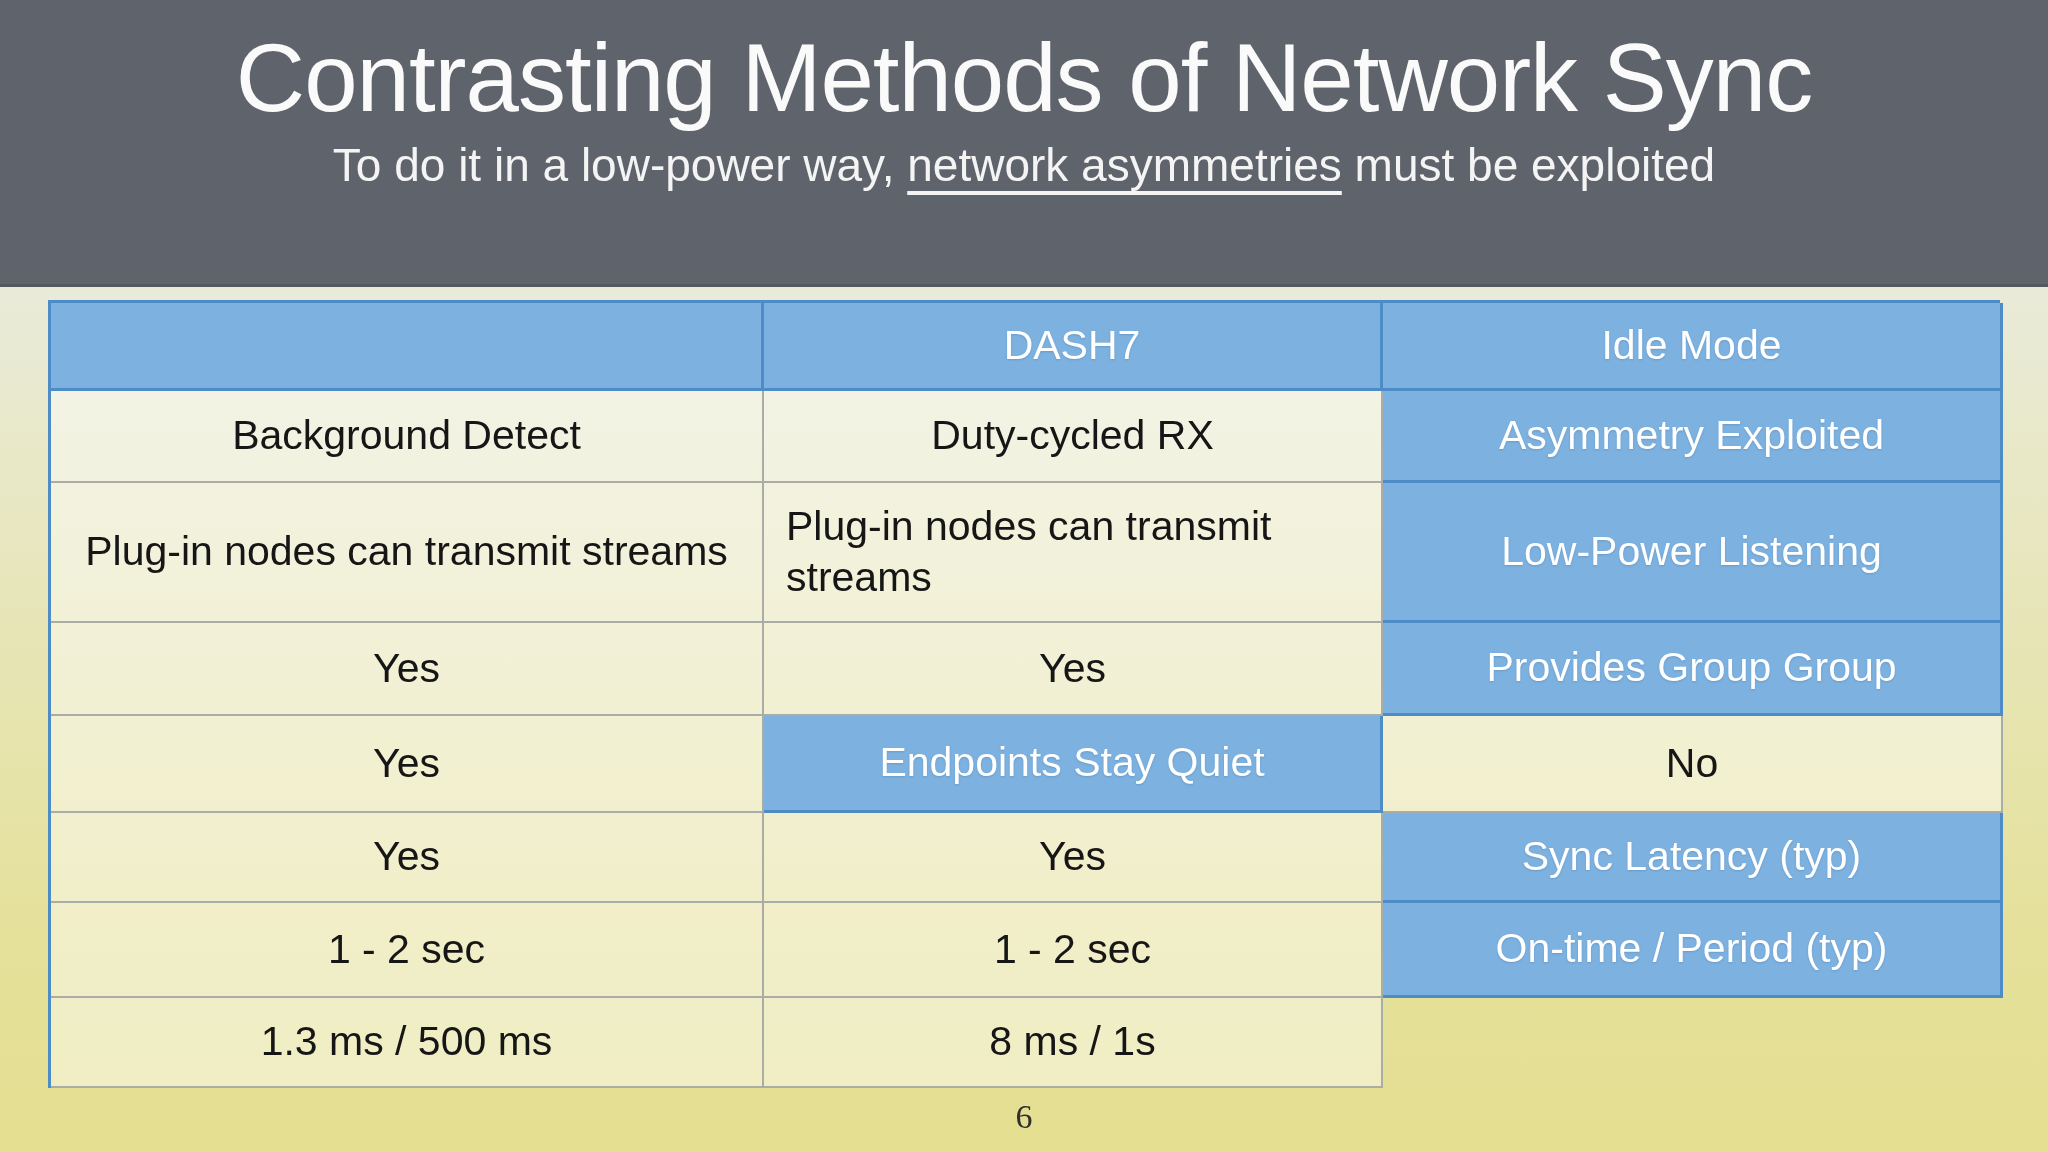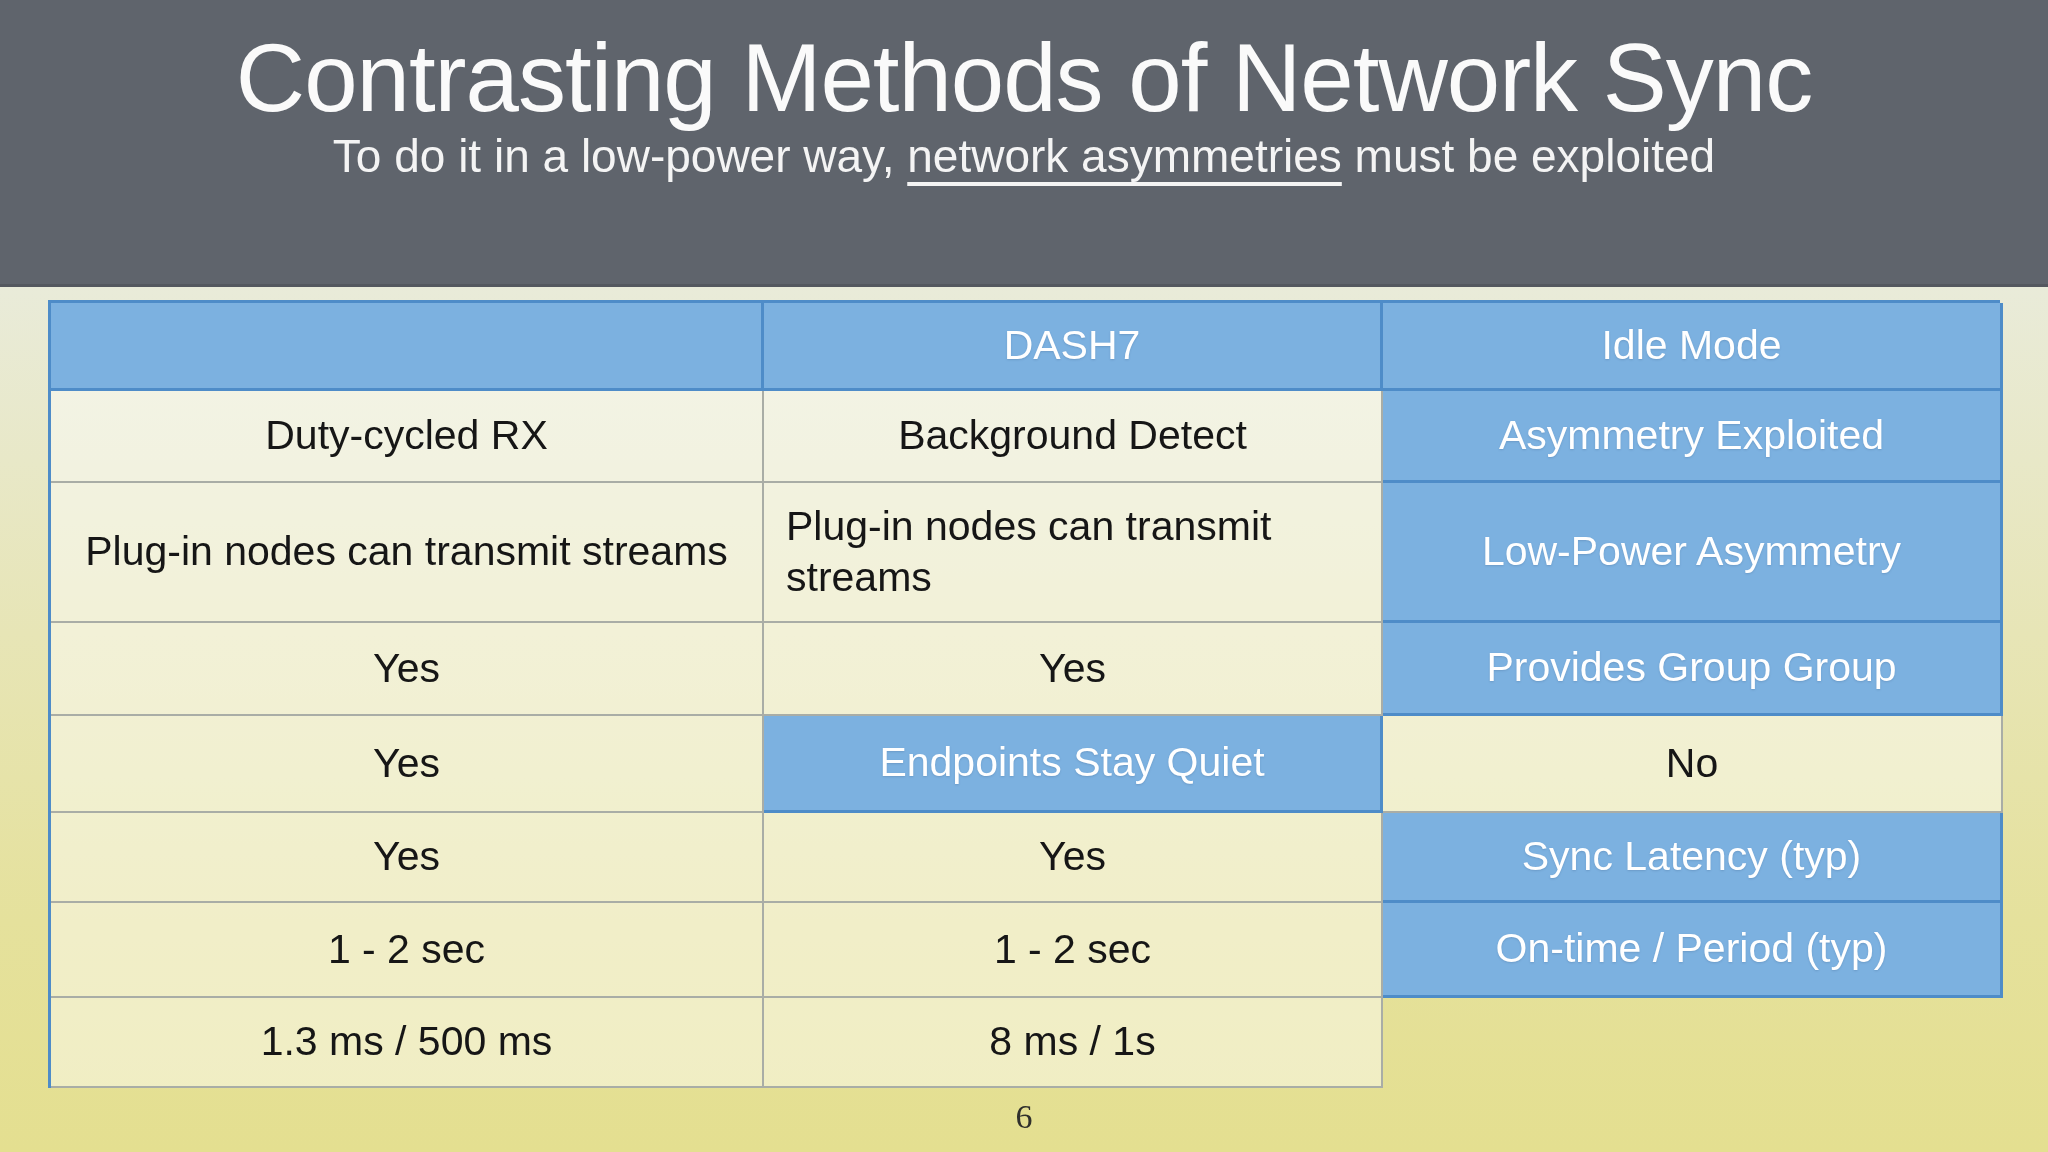--- a/index.html
+++ b/index.html
@@ -14,21 +14,21 @@
     position:absolute;left:0;top:0;width:2048px;height:284px;
     background:#5f646c;border-bottom:3px solid #54585f;
     display:flex;flex-direction:column;align-items:center;justify-content:flex-start;
   }
   .title{
     margin-top:28px;
     color:#fafafa;font-size:96px;font-weight:300;letter-spacing:-1px;
     line-height:1.05;white-space:nowrap;
   }
   .subtitle{
-    margin-top:0;
+    margin-top:9px;
     color:#f4f4f4;font-size:46px;font-weight:300;letter-spacing:0;
     white-space:nowrap;
   }
   .subtitle .u{
     text-decoration:underline;
     text-decoration-thickness:4px;
     text-underline-offset:10px;
   }
 
   
@@ -74,28 +74,28 @@
   <div class="title">Contrasting Methods of Network Sync</div>
   <div class="subtitle"><span>To do it in a low-power way, </span><span class="u">network asymmetries</span><span> must be exploited</span></div>
 </div>
 
 <div class="cmp-table">
 
   <div class="td blue"></div>
   <div class="td blue">DASH7</div>
 
   <div class="td blue">Idle Mode</div>
+  <div class="td data">Background Detect</div>
   <div class="td data">Duty-cycled RX</div>
-  <div class="td data">Background Detect</div>
 
   <div class="td blue">Asymmetry Exploited</div>
   <div class="td data">Plug-in nodes can transmit streams</div>
   <div class="td data">Plug-in nodes can transmit streams</div>
 
-  <div class="td blue">Low-Power Asymmetry</div>
+  <div class="td blue">Low-Power Listening</div>
   <div class="td data">Yes</div>
   <div class="td data">Yes</div>
 
   <div class="td blue">Provides Group Group</div>
   <div class="td data">Yes</div>
   <div class="td blue">Endpoints Stay Quiet</div>
 
   <div class="td data">No</div>
   <div class="td data">Yes</div>
   <div class="td data">Yes</div>

